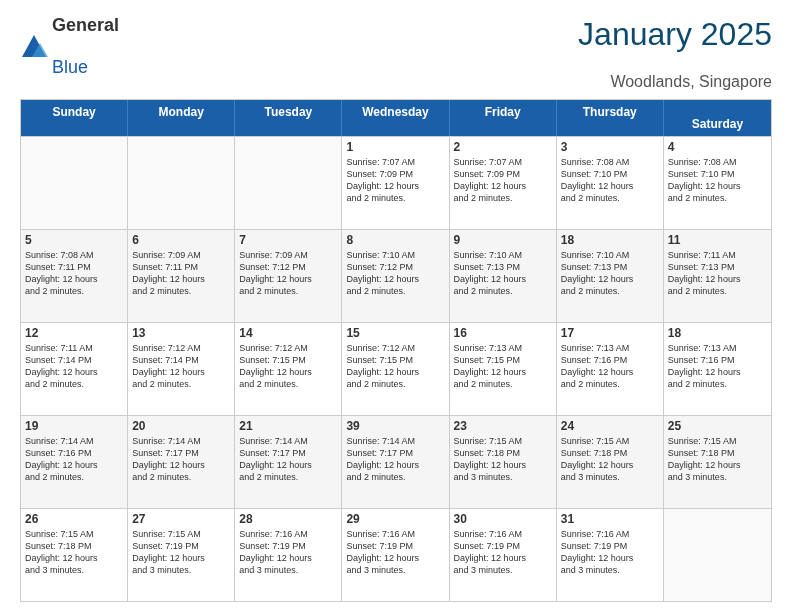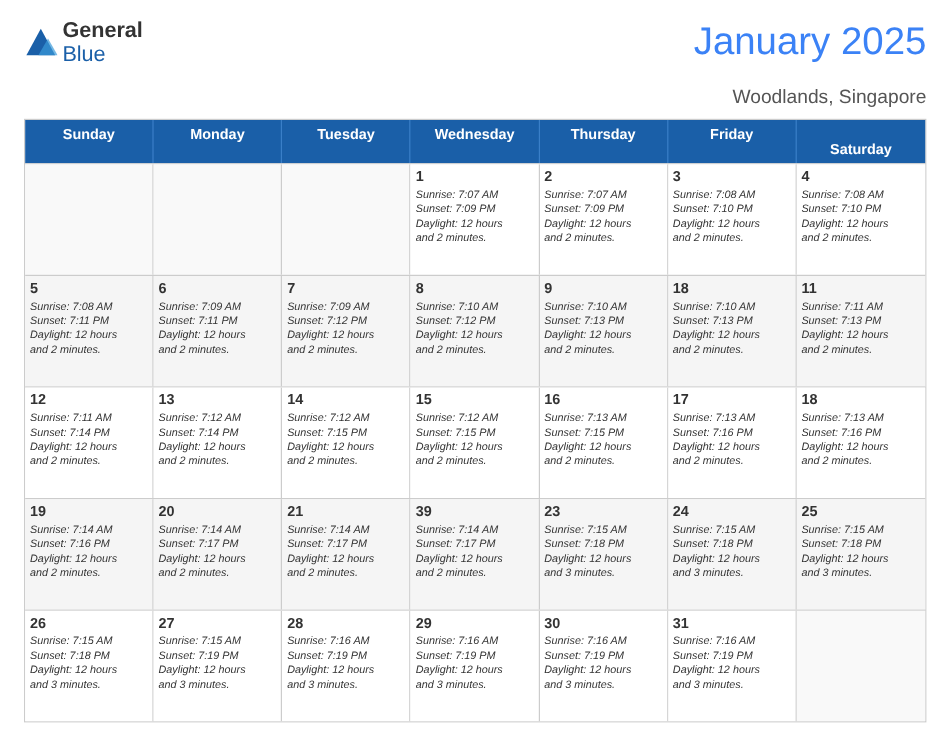--- a/index.html
+++ b/index.html
@@ -24,20 +24,21 @@
       margin-bottom: 8px;
     }
     .logo {
       display: flex;
       align-items: center;
     }
     .logo-text {
       display: flex;
       flex-direction: column;
       line-height: 1.1;
+      gap: 22px;
     }
     .logo-general {
       font-size: 18px;
       font-weight: bold;
       color: #333;
     }
     .logo-blue {
       font-size: 18px;
       font-weight: normal;
       color: #1a5fa8;
@@ -46,21 +47,21 @@
       width: 28px;
       height: 28px;
       margin-right: 4px;
     }
     .title-block {
       text-align: right;
     }
     .title-month {
       font-size: 32px;
       font-weight: normal;
-      color: #3b82f6;
+      color: #0c4a6e;
     }
     .title-location {
       font-size: 16px;
       color: #555;
       margin-top: 20px;
     }
     .calendar {
       flex: 1;
       display: flex;
       flex-direction: column;
@@ -104,21 +105,20 @@
     .cal-cell.empty { background: #f9f9f9; }
     .day-num {
       font-size: 12px;
       font-weight: bold;
       margin-bottom: 2px;
     }
     .day-info {
       font-size: 9px;
       color: #333;
       line-height: 1.35;
-      font-style: italic;
     }
     .row-shade {
       background: #f5f5f5;
     }
     .row-shade .cal-cell {
       background: #f5f5f5;
     }
   </style>
 </head>
 <body>
@@ -140,22 +140,22 @@
       <div class="title-location">Woodlands, Singapore</div>
     </div>
   </div>
 
   <div class="calendar">
     <div class="cal-header-row">
     <div class="cal-header-cell">Sunday</div>
         <div class="cal-header-cell">Monday</div>
         <div class="cal-header-cell">Tuesday</div>
         <div class="cal-header-cell">Wednesday</div>
+        <div class="cal-header-cell">Friday</div>
         <div class="cal-header-cell">Thursday</div>
-        <div class="cal-header-cell">Friday</div>
         <div class="cal-header-cell">Saturday</div>
       </div>
     <div class="cal-body">
     <div class="cal-row">
           <div class="cal-cell empty"></div>
           <div class="cal-cell empty"></div>
           <div class="cal-cell empty"></div>
           <div class="cal-cell">
             <div class="day-num">1</div>
             <div class="day-info" style="white-space: pre-line;">Sunrise: 7:07 AM

